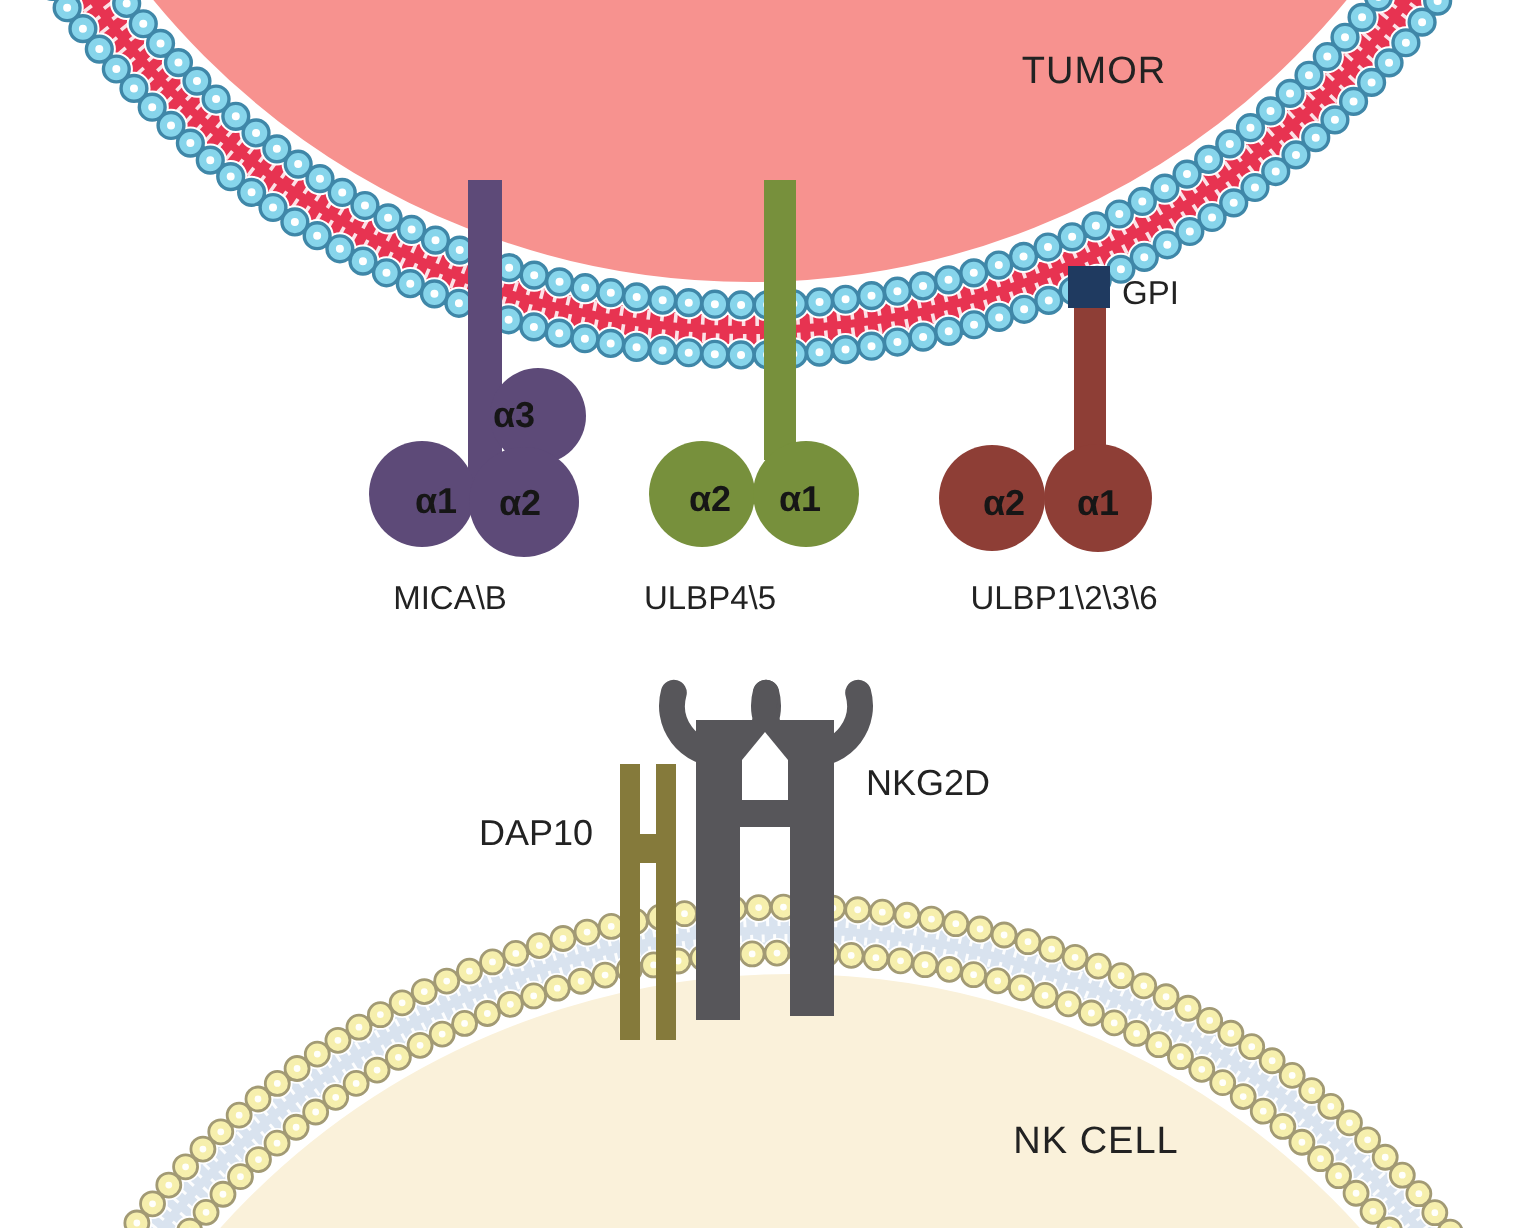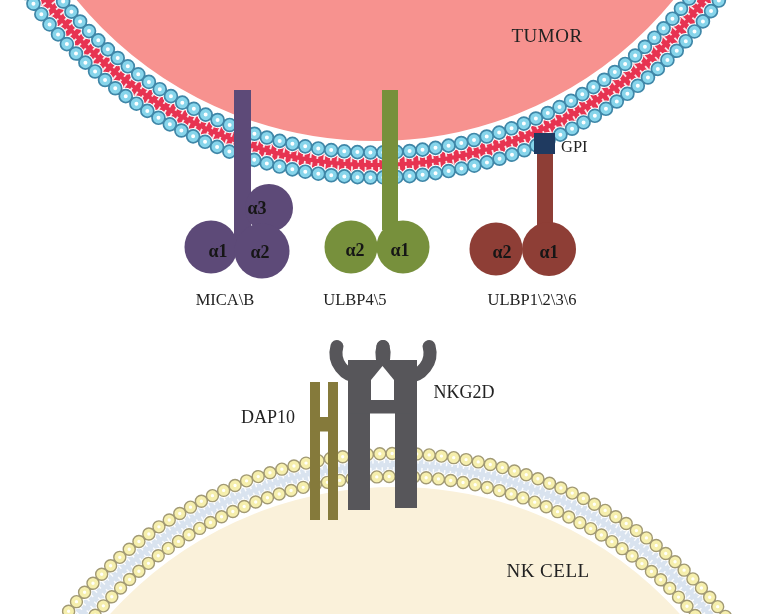--- a/index.html
+++ b/index.html
@@ -1,17 +1,17 @@
 <!DOCTYPE html>
 <html><head>
 <meta charset="utf-8">
 <style>
   html,body{margin:0;padding:0;background:#ffffff;}
   .stage{position:relative;width:766px;height:614px;background:#ffffff;overflow:hidden;
-         font-family:Liberation Serif, serif;}
+         font-family:Liberation Sans, sans-serif;}
   svg{display:block}
   text{fill:#222222;}
   .lbl{font-size:16.5px;}
   .lbl-big{font-size:19px;letter-spacing:.5px;}
   .lbl-med{font-size:18px;}
   .alpha{font-size:18px;font-weight:bold;fill:#161616;}
   .mid{text-anchor:middle;}
   
   .t-casing{fill:none;stroke:#ffffff;stroke-width:48;}
   .t-red{fill:none;stroke:#e73351;stroke-width:17;}

